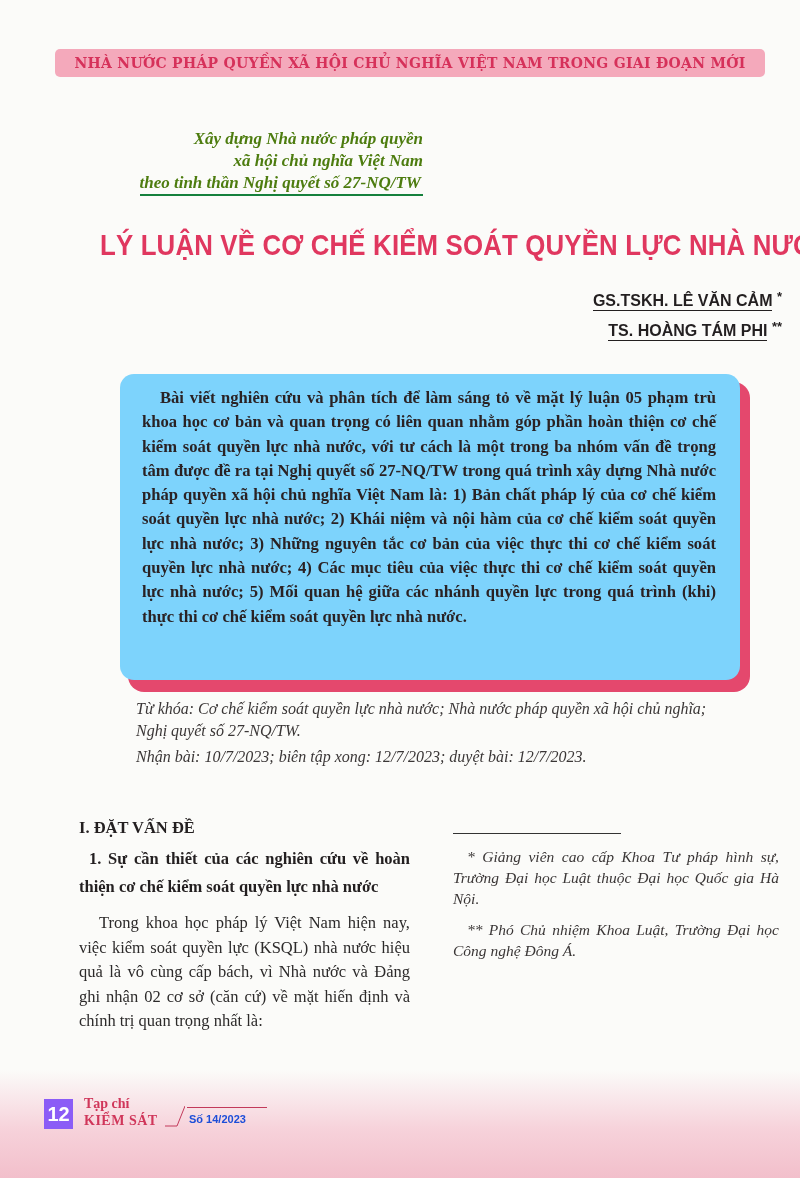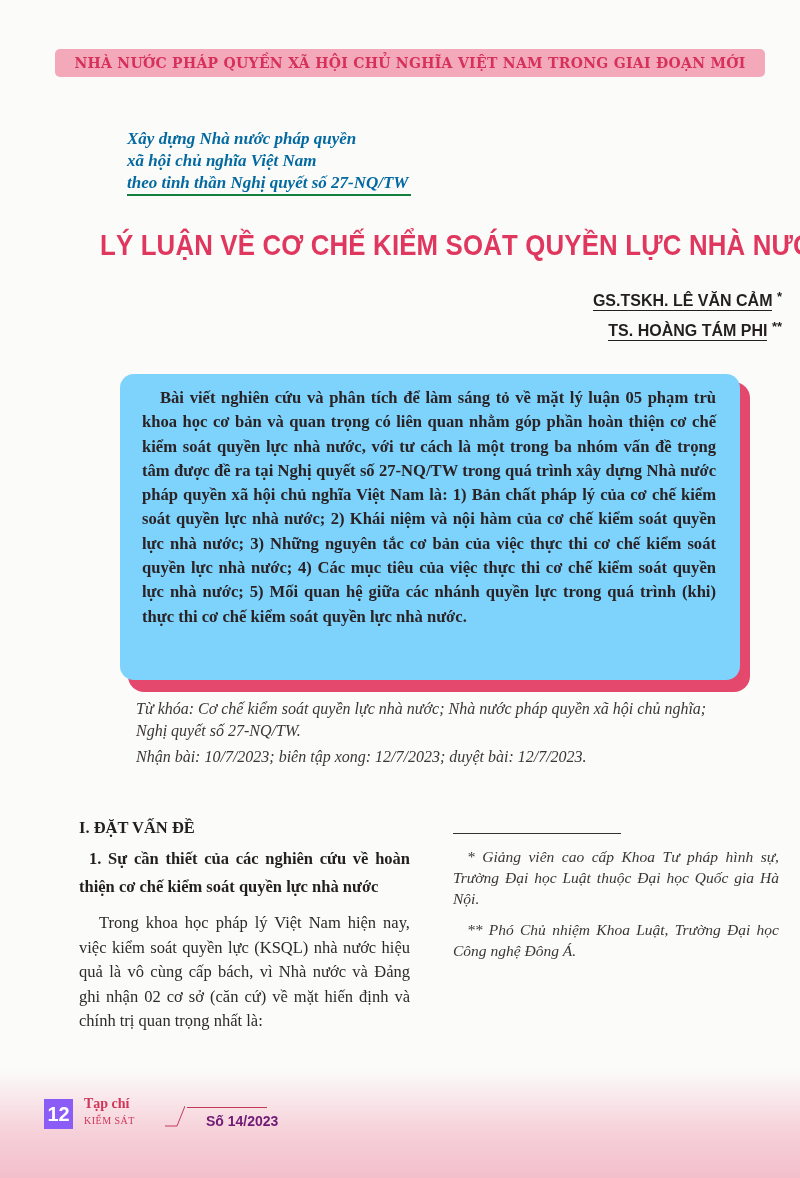--- a/index.html
+++ b/index.html
@@ -18,21 +18,21 @@
     background: #f4a9bb; border-radius: 5px;
     display: flex; align-items: center; justify-content: center;
   }
   .section-band span {
     font-family: "DejaVu Serif", serif; font-weight: bold;
     font-size: 14px; color: #d6315a; letter-spacing: 0.3px;
   }
   .series {
     position: absolute; left: 127px; top: 128px; width: 296px;
     font-style: italic; font-weight: bold; font-size: 17px;
-    color: #0369a1; line-height: 22px;
+    color: #4d7c0f; line-height: 22px; text-align: right;
   }
   .series div { white-space: nowrap; }
   .series .u { border-bottom: 2px solid #15803d; display: inline-block; padding-right: 2px; }
   .title {
     position: absolute; left: 100px; top: 228px; width: 660px; text-align: center;
     font-family: "Liberation Sans", sans-serif; font-weight: bold;
     font-size: 30px; color: #e0375f; letter-spacing: 0.2px;
     transform: scaleX(0.86); transform-origin: left center; white-space: nowrap;
   }
   .authors { position: absolute; right: 18px; top: 286px; text-align: right; }
@@ -73,27 +73,27 @@
   .fn-rule { width: 168px; height: 0; border-top: 1px solid #333; margin-top: 18px; }
   .fn { font-style: italic; font-size: 15.5px; line-height: 21px; text-align: justify; text-indent: 14px; color: #3a3636; margin-top: 10px; }
   .fn-group { margin-top: 12px; }
   .page-num {
     position: absolute; left: 44px; top: 1099px; width: 29px; height: 30px;
     background: #8b5cf6; color: #fff; font-family: "Liberation Sans", sans-serif;
     font-weight: bold; font-size: 20px; display: flex; align-items: center; justify-content: center;
   }
   .journal { position: absolute; left: 84px; top: 1096px; color: #d0365a; }
   .journal .j1 { font-weight: bold; font-size: 14px; line-height: 16px; }
-  .journal .j2 { font-weight: normal; font-size: 10px; line-height: 17px; letter-spacing: 0.5px; }
+  .journal .j2 { font-weight: bold; font-size: 14px; line-height: 17px; letter-spacing: 0.5px; }
   .issue-wrap { position: absolute; left: 165px; top: 1107px; }
   .issue-line { position: absolute; left: 22px; top: 0; width: 80px; border-top: 1px solid #c23a5a; }
   .slash { position: absolute; left: 0; top: -2px; width: 20px; height: 22px; }
   .issue {
-    position: absolute; left: 41px; top: 6px; white-space: nowrap;
-    font-family: "Liberation Sans", sans-serif; font-weight: bold; font-size: 14px; color: #701a75;
+    position: absolute; left: 24px; top: 6px; white-space: nowrap;
+    font-family: "Liberation Sans", sans-serif; font-weight: bold; font-size: 11px; color: #1d4ed8;
   }
 </style>
 </head>
 <body>
 
 <div class="footer-fade"></div>
 
 <div class="section-band">
   <span>NHÀ NƯỚC PHÁP QUYỀN XÃ HỘI CHỦ NGHĨA VIỆT NAM TRONG GIAI ĐOẠN MỚI</span>
 </div>

